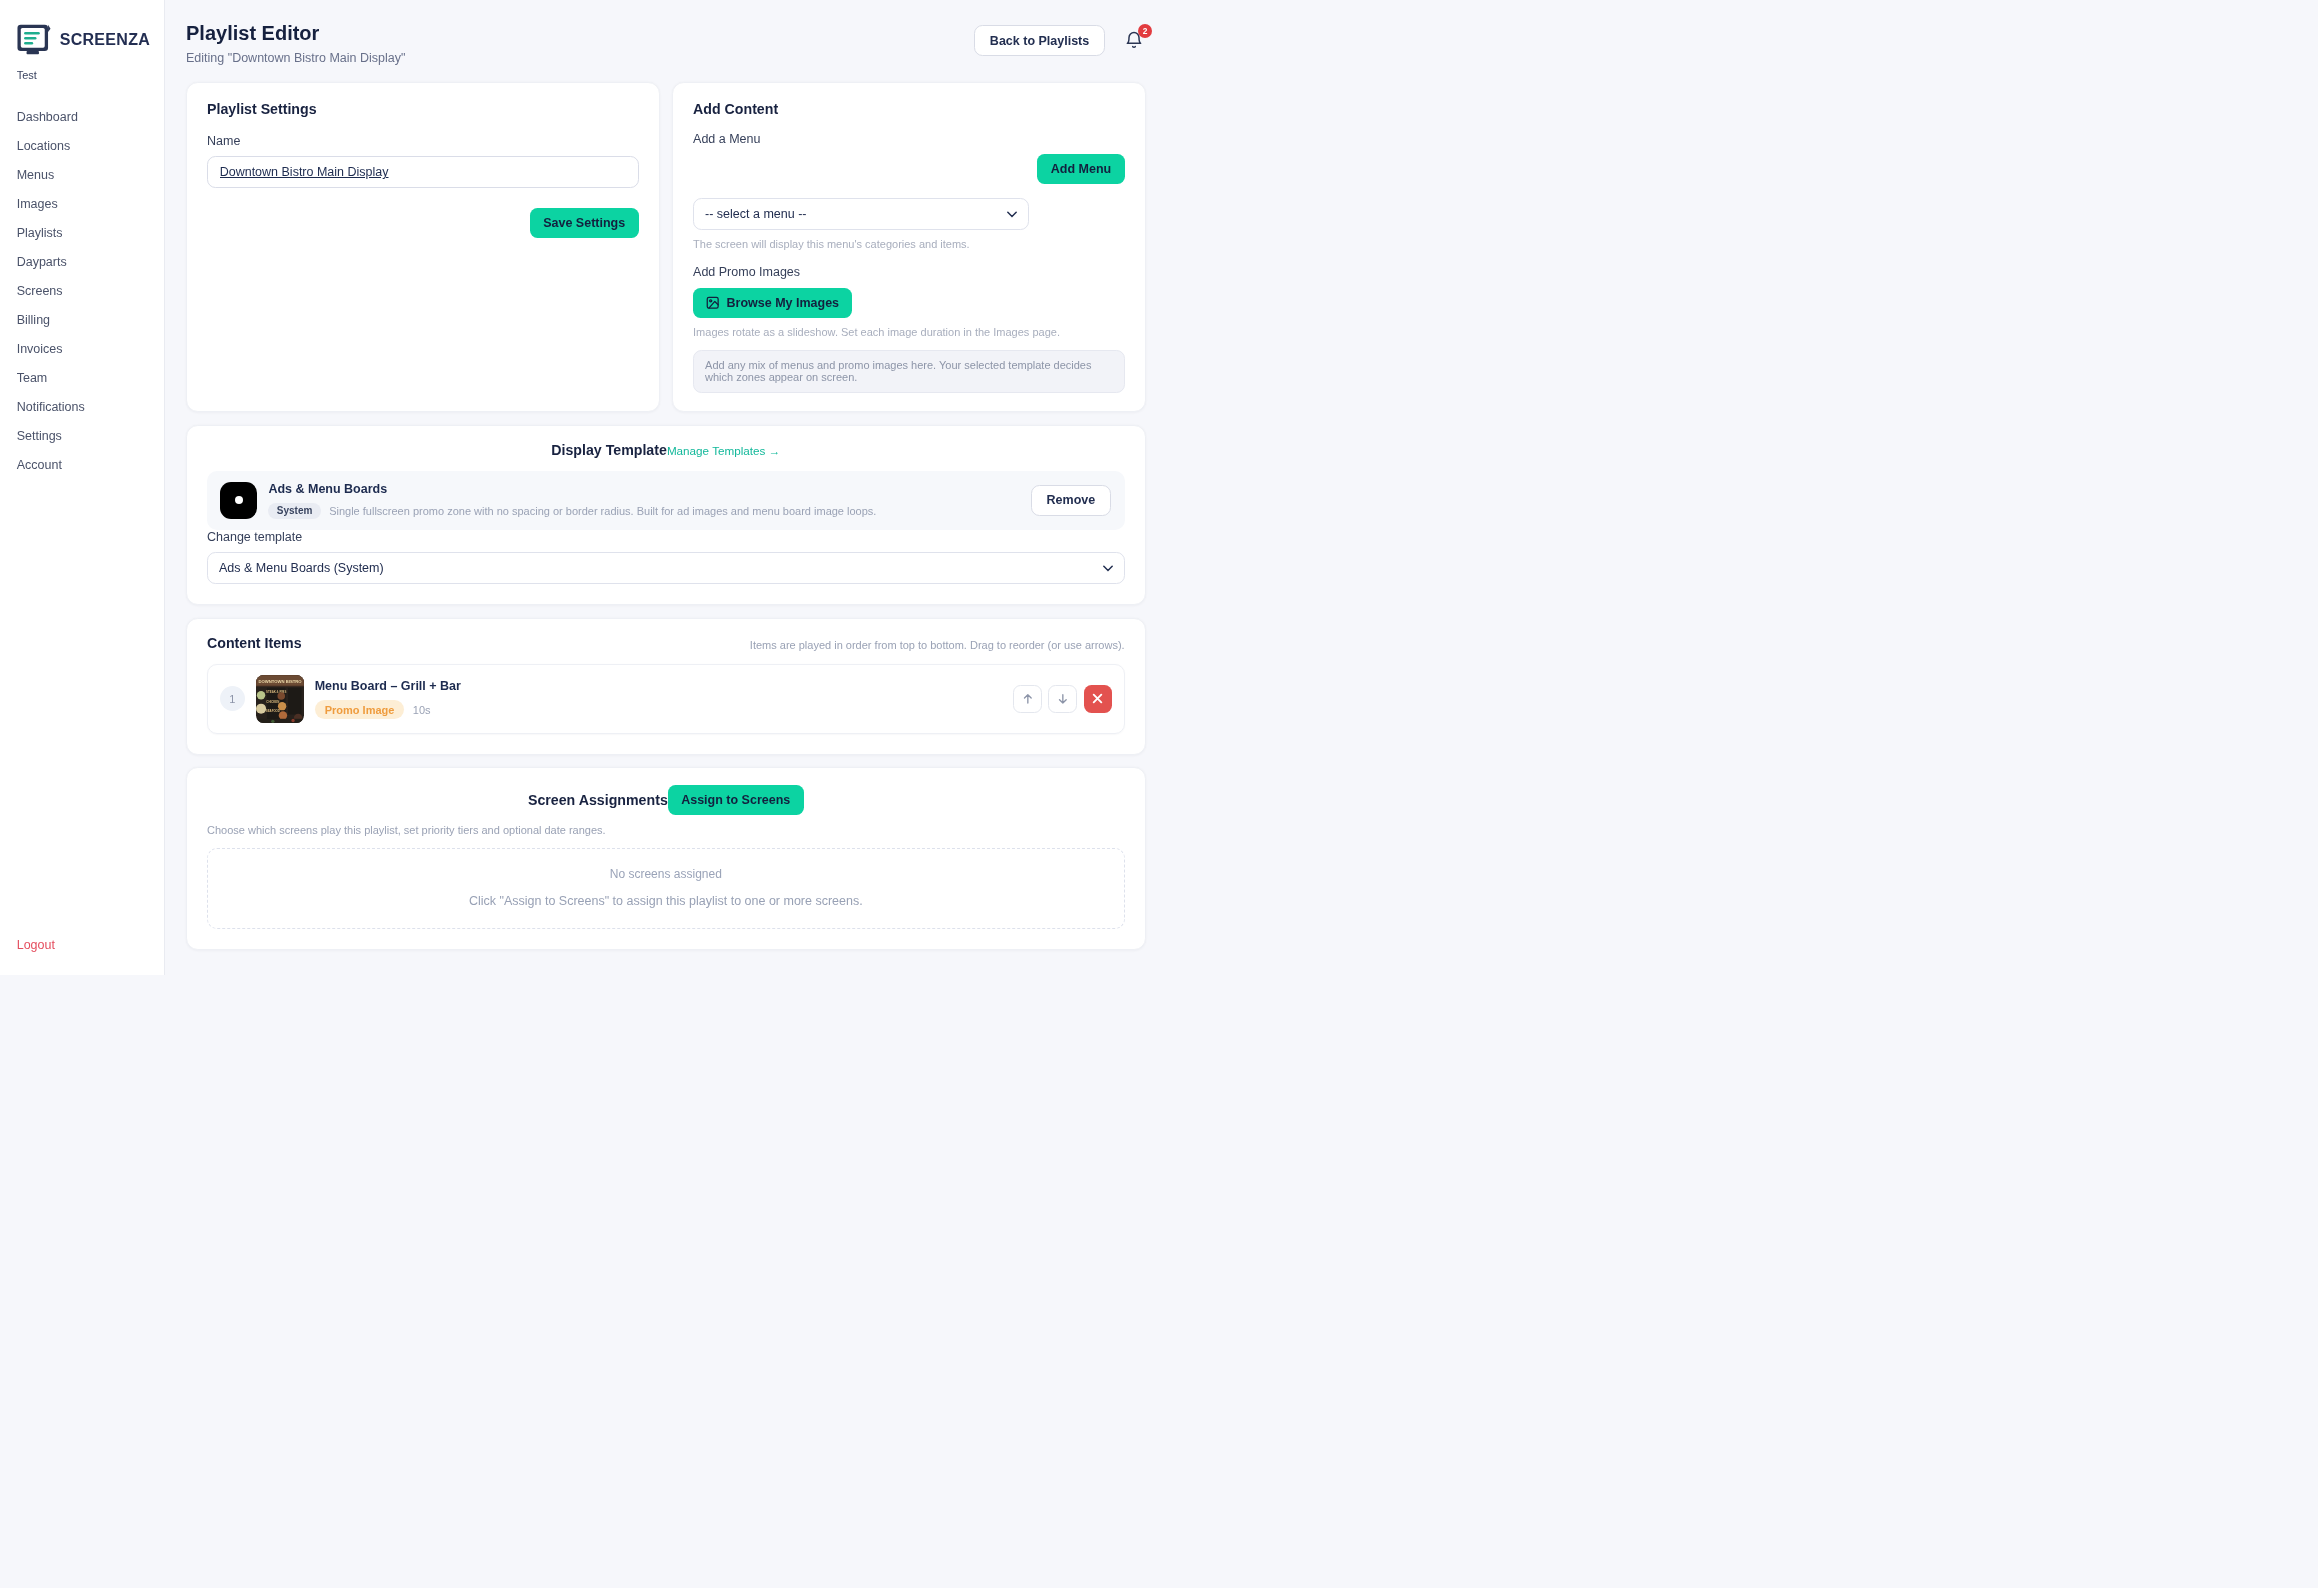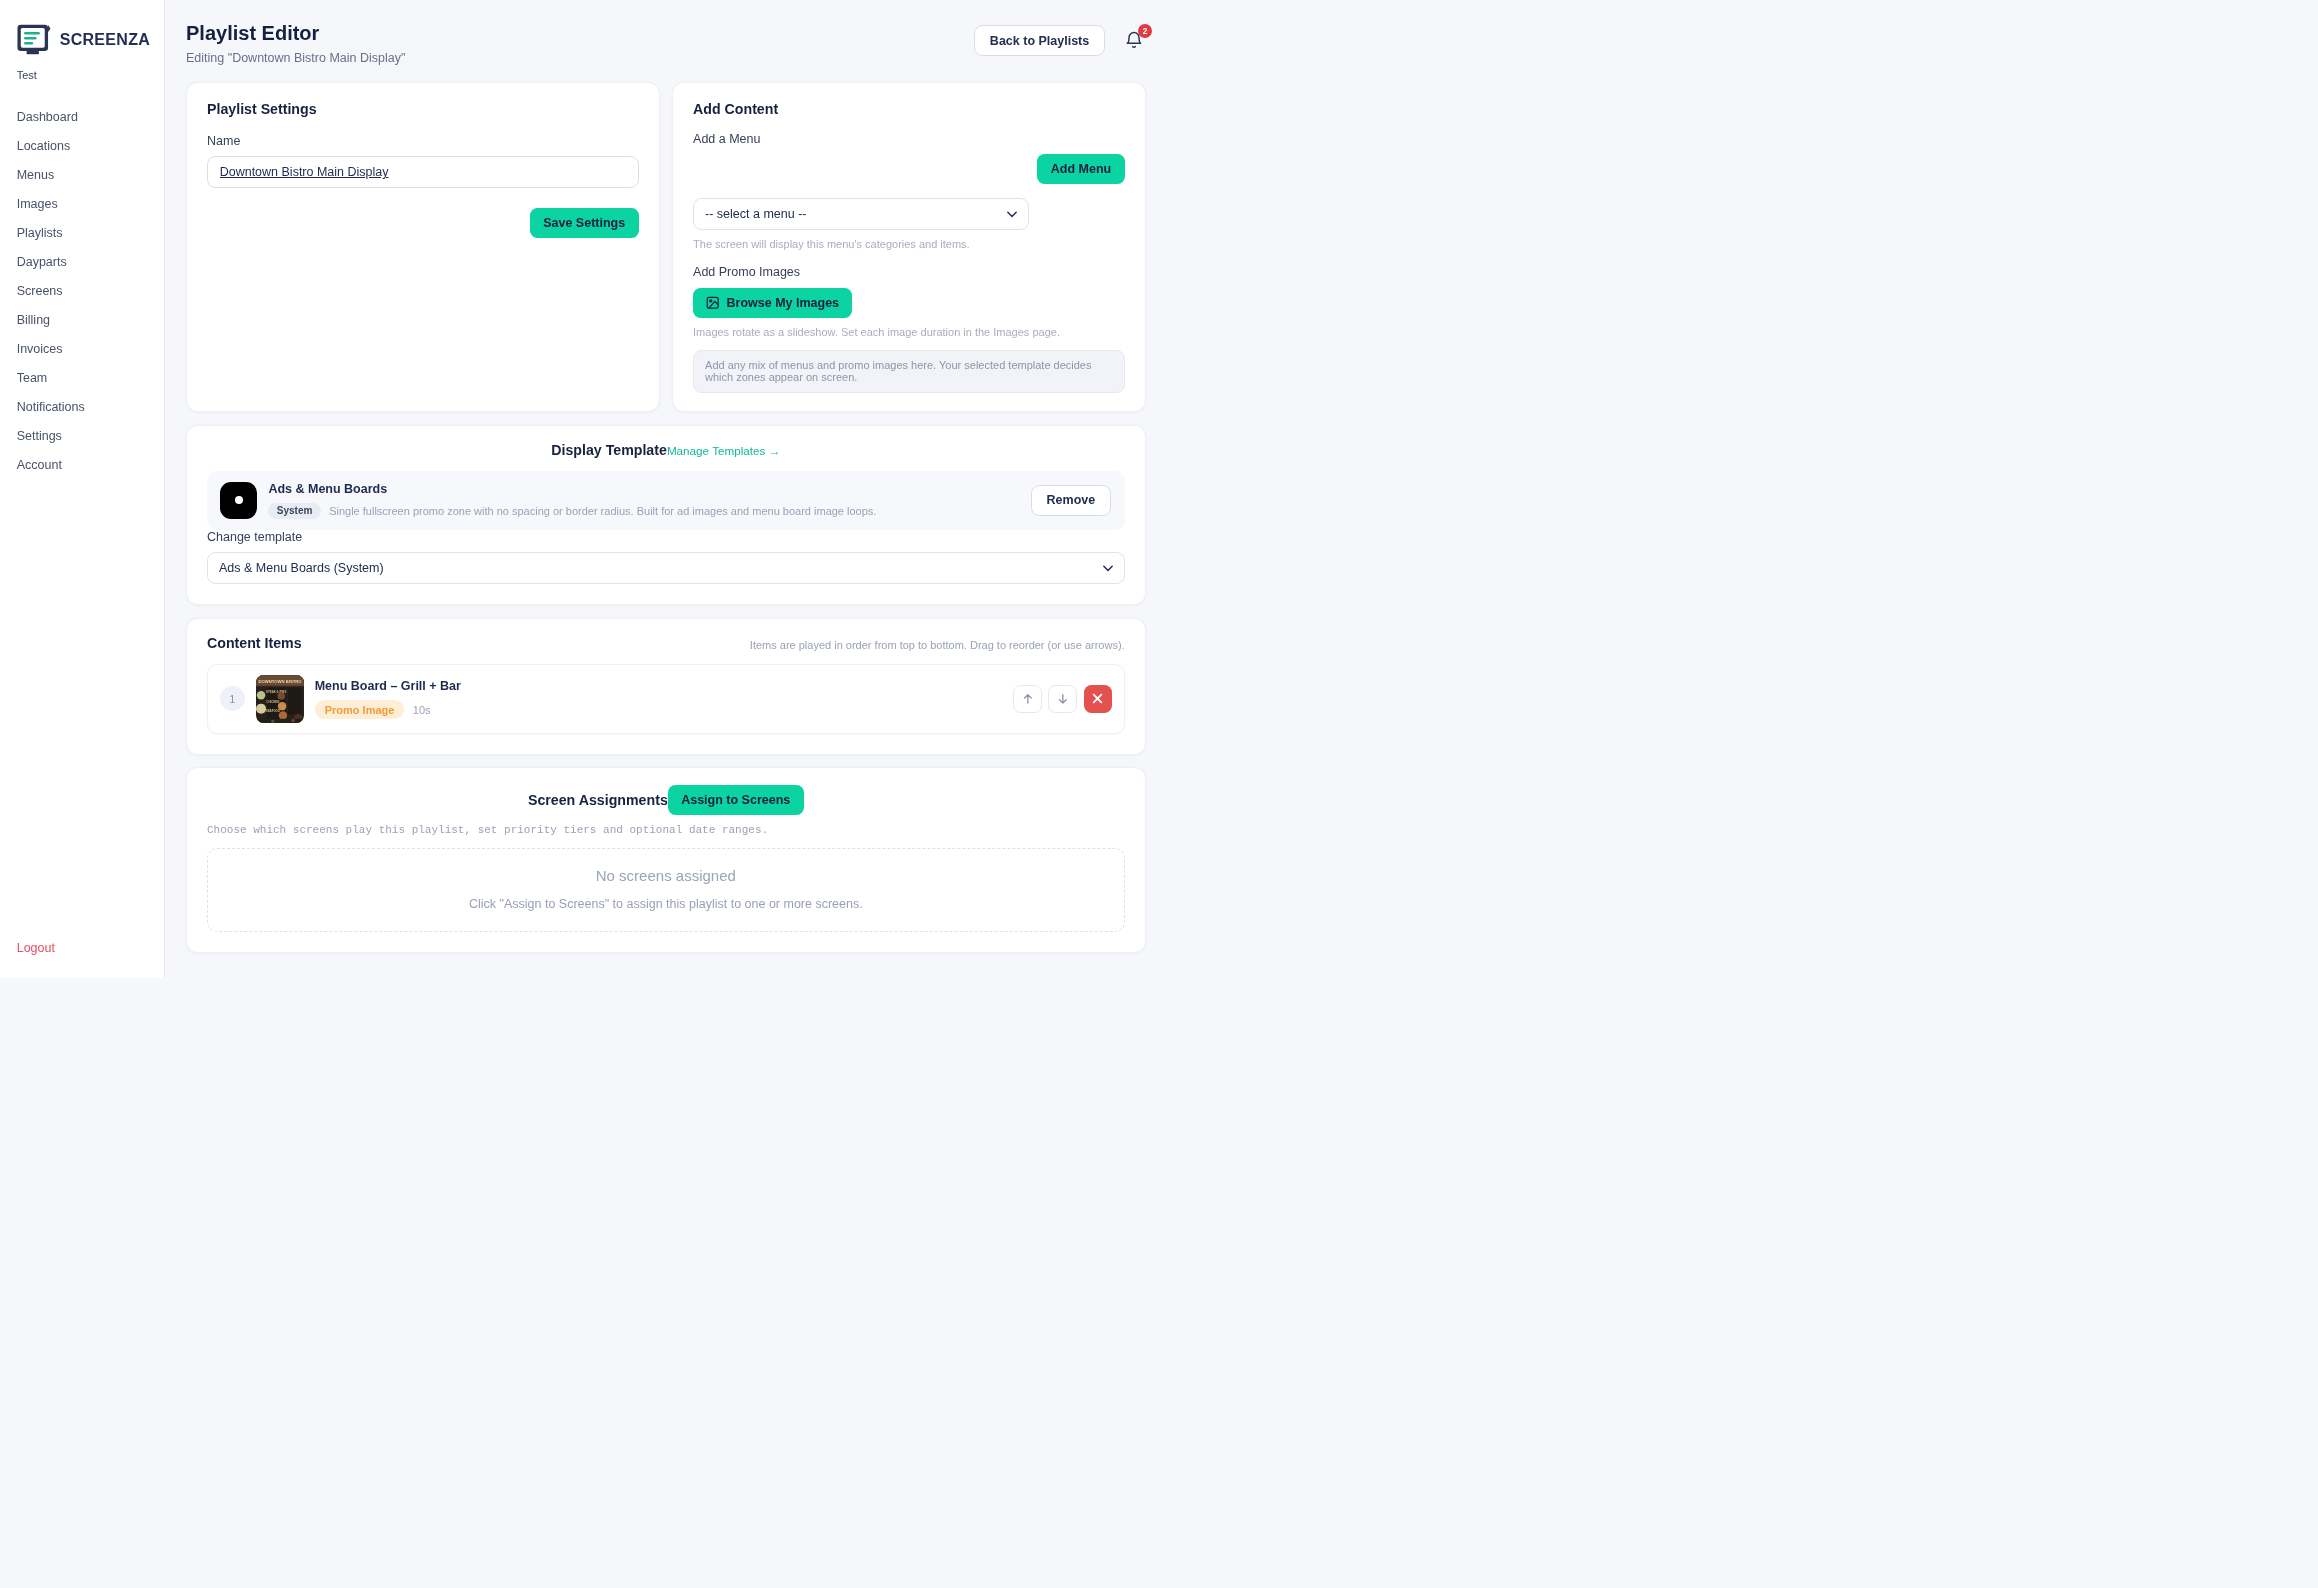--- a/index.html
+++ b/index.html
@@ -139,26 +139,26 @@
   .item-duration { font-size:11px; color:#9aa2b5; }
   .item-controls { margin-left:auto; display:flex; gap:6.7px; }
   .ctl-btn {
     width:28.4px; height:28.4px; border-radius:7.5px; background:#fff;
     border:0.8px solid #e4e7ee; display:flex; align-items:center; justify-content:center;
     cursor:pointer;
   }
   .ctl-btn.red { background:#e3524f; border:none; }
 
   .card-screens { margin-top:12.5px; padding:16.7px 20px 20px; }
-  .screens-sub { margin-top:9.2px; font-size:11px; color:#9aa2b5;font-family:Liberation Mono, monospace; }
+  .screens-sub { margin-top:9.2px; font-size:11px; color:#9aa2b5; }
   .empty-box {
     margin-top:11.7px; border:1.7px dashed #dde1ec; border-radius:10px;
     padding:18.4px 16.7px 20px; text-align:center;
   }
-  .empty-title { font-size:15px; color:#9aa3b8; }
+  .empty-title { font-size:12px; color:#9aa3b8; }
   .empty-hint { margin-top:12.5px; font-size:12.5px; color:#98a1b5; }
 </style>
 </head>
 <body>
 
 <aside class="sidebar">
   <div class="brand">
     <span style="display:inline-flex;">
       <svg width="38" height="35" viewBox="0 0 46 42">
         <rect x="3" y="3" width="37" height="32" rx="4" fill="#2a3553"></rect>

